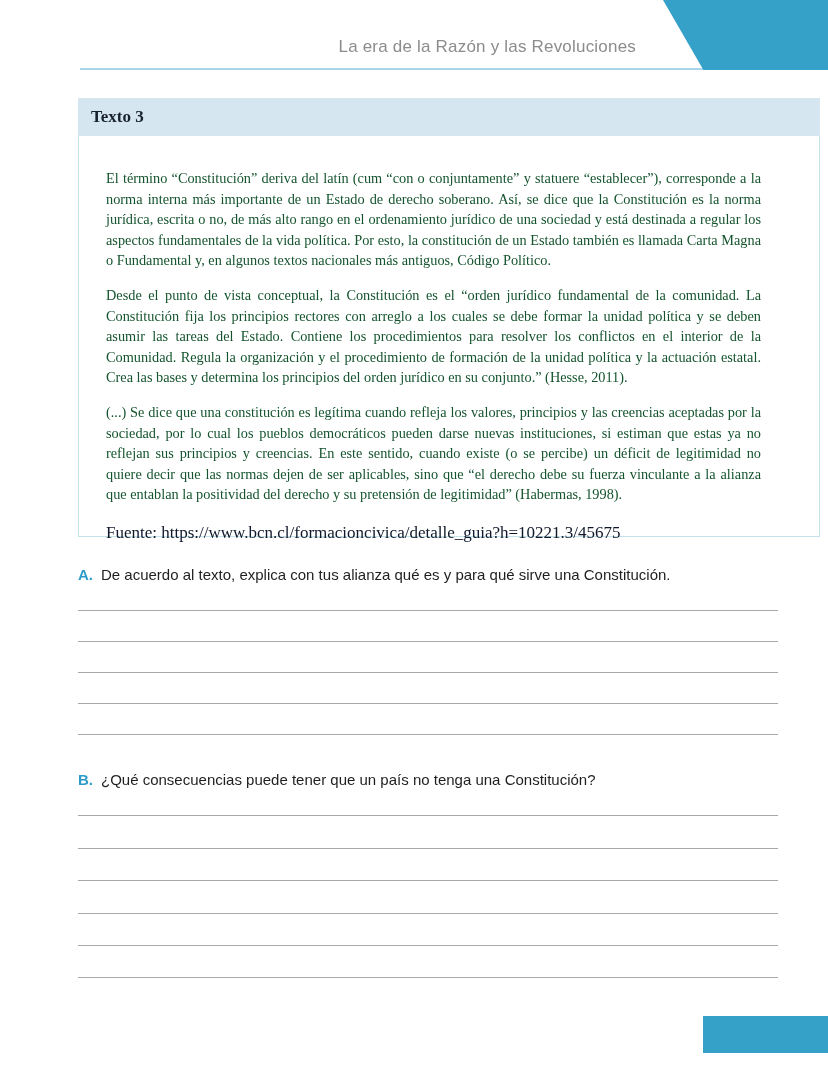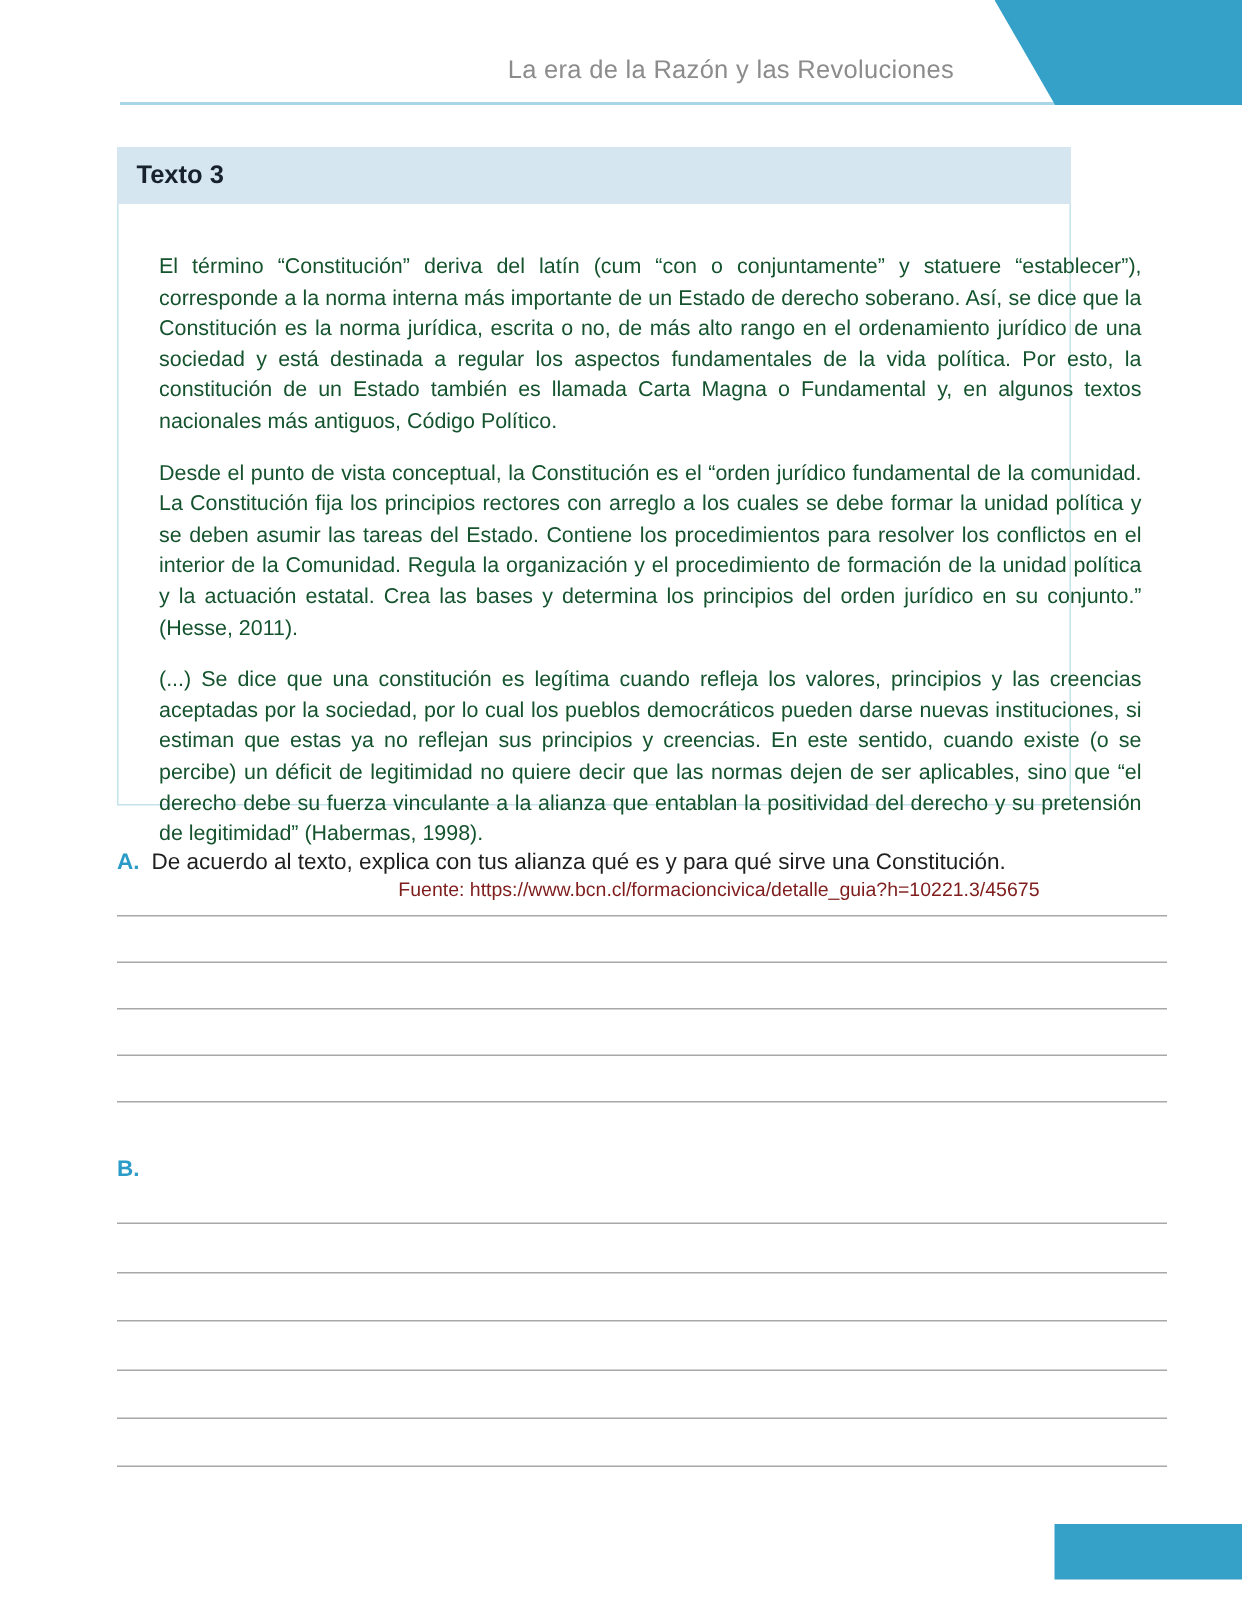--- a/index.html
+++ b/index.html
@@ -26,24 +26,25 @@
     white-space:nowrap;
   }
   .header-rule{
     position:absolute;top:68px;left:80px;right:0;
     height:2px;background:#a9d5e8;z-index:1;
   }
 
   
   .texto-box{
     position:absolute;left:78px;top:98px;
-    width:636px;height:439px;
+    width:742px;height:439px;
     border:1px solid #c3e2ea;
     background:#ffffff;
     box-sizing:border-box;
+    font-family:Liberation Serif, serif;
   }
   .texto-box-header{
     height:38px;background:#d5e6f0;
     display:flex;align-items:center;
     padding-left:13px;
     margin:-1px -1px 0 -1px;
   }
   .texto-box-title{
     font-size:17px;font-weight:bold;color:#18222c;
   }
@@ -51,22 +52,22 @@
     padding:32px 20px 0 27px;
   }
   .box-paragraph{
     margin:0 0 14px 0;
     font-size:14.3px;line-height:20.6px;
     color:#14532d;text-align:justify;
     width:655px;
   }
   .source-line{
     margin-top:18px;
-    font-size:13px;color:#7f1d1d;
-    text-align:right;
+    font-size:17px;color:#0f172a;
+    text-align:left;
   }
 
   
   .question{
     position:absolute;left:78px;width:702px;
     font-size:15px;color:#1f1f1f;
     display:flex;gap:8px;align-items:baseline;
   }
   .question-a{top:566px;}
   .question-b{top:771px;}
@@ -114,20 +115,21 @@
   <div class="answer-lines answer-a">
       <div class="answer-line"></div>
       <div class="answer-line"></div>
       <div class="answer-line"></div>
       <div class="answer-line"></div>
       <div class="answer-line"></div>
     </div>
 
   <div class="question question-b">
     <span class="q-letter">B.</span>
+    <span class="q-text">¿Qué consecuencias puede tener que un país no tenga una Constitución?</span>
   </div>
   <div class="answer-lines answer-b">
       <div class="answer-line"></div>
       <div class="answer-line"></div>
       <div class="answer-line"></div>
       <div class="answer-line"></div>
       <div class="answer-line"></div>
       <div class="answer-line"></div>
     </div>
 

